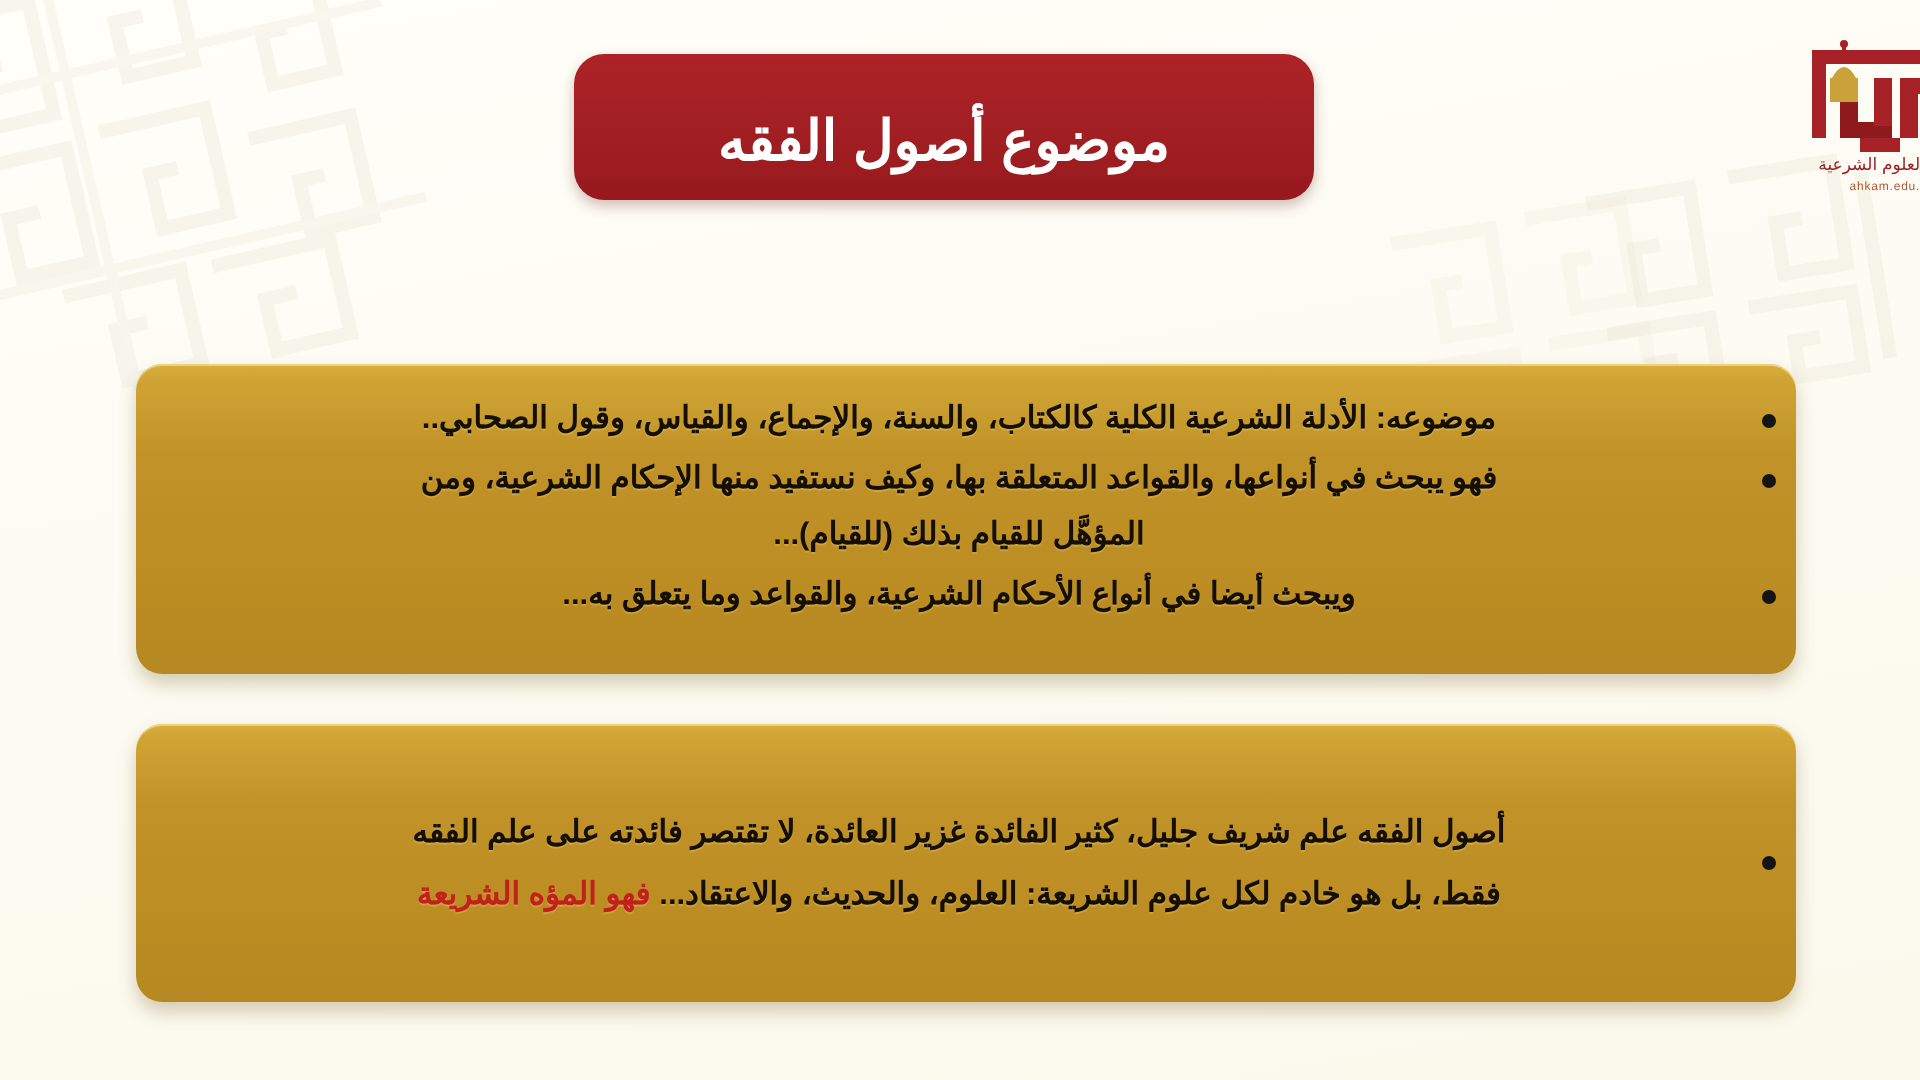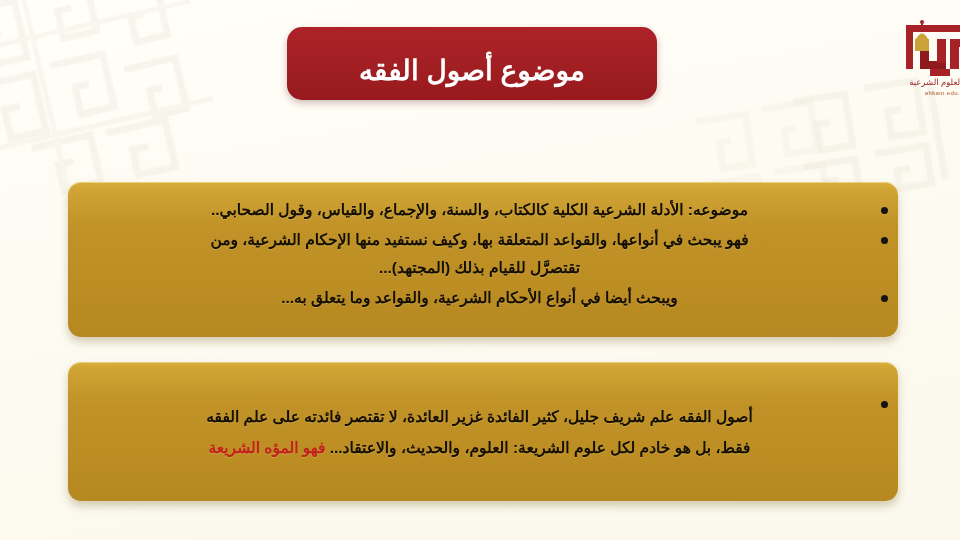--- a/index.html
+++ b/index.html
@@ -97,21 +97,21 @@
     font-size:15.5px;
     font-weight:bold;
     line-height:1.85;
     direction:rtl;
     text-shadow:0 1px 0 rgba(255,230,160,0.22);
   }
   .red-em { color:#c2201b; font-weight:bold; }
 
   #box-one .bullet-row + .bullet-row { margin-top:1px; }
   #box-two { display:flex; align-items:center; }
-  #box-two .bullet-row { }
+  #box-two .bullet-row { align-items:center; }
   #box-two .bullet-dot { margin-top:0; }
   #box-two .bullet-body { font-size:15.5px; line-height:2.0; }
 </style>
 </head>
 <body>
 
 <div id="slide">
 
   <div class="kufic" id="kufic-left">
     <svg width="260" height="230" viewBox="0 0 260 230">
@@ -191,21 +191,21 @@
       <span class="bullet-dot"></span>
       <div class="bullet-body">
         <div>موضوعه: الأدلة الشرعية الكلية كالكتاب، والسنة، والإجماع، والقياس، وقول الصحابي..</div>
       </div>
     </div>
 
     <div class="bullet-row">
       <span class="bullet-dot"></span>
       <div class="bullet-body">
         <div>فهو يبحث في أنواعها، والقواعد المتعلقة بها، وكيف نستفيد منها الإحكام الشرعية، ومن</div>
-        <div>تقتصرَّل للقيام بذلك (المجتهد)...</div>
+        <div>المؤهَّل للقيام بذلك (للقيام)...</div>
       </div>
     </div>
 
     <div class="bullet-row">
       <span class="bullet-dot"></span>
       <div class="bullet-body">
         <div>ويبحث أيضا في أنواع الأحكام الشرعية، والقواعد وما يتعلق به...</div>
       </div>
     </div>
 

